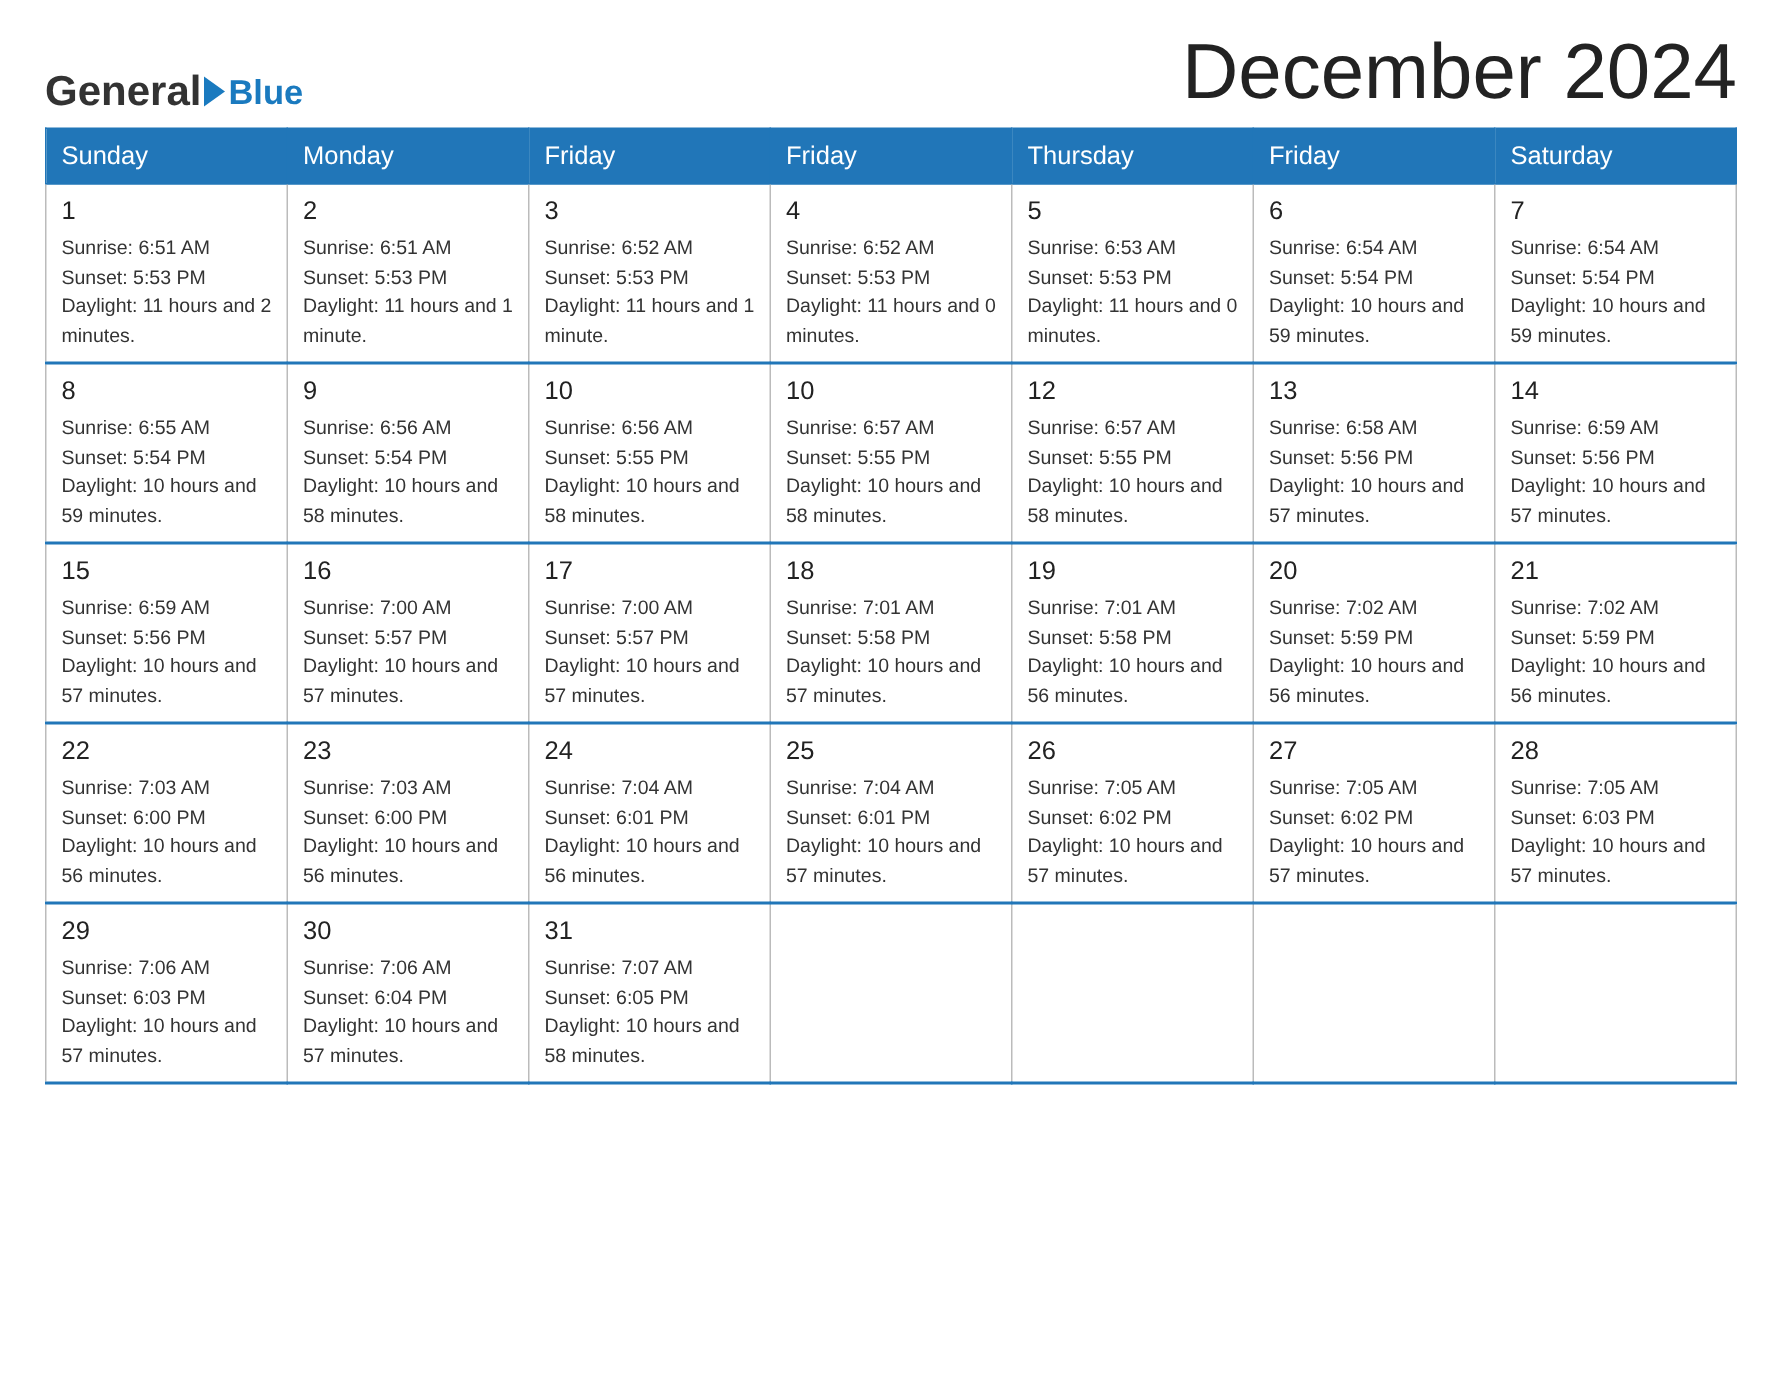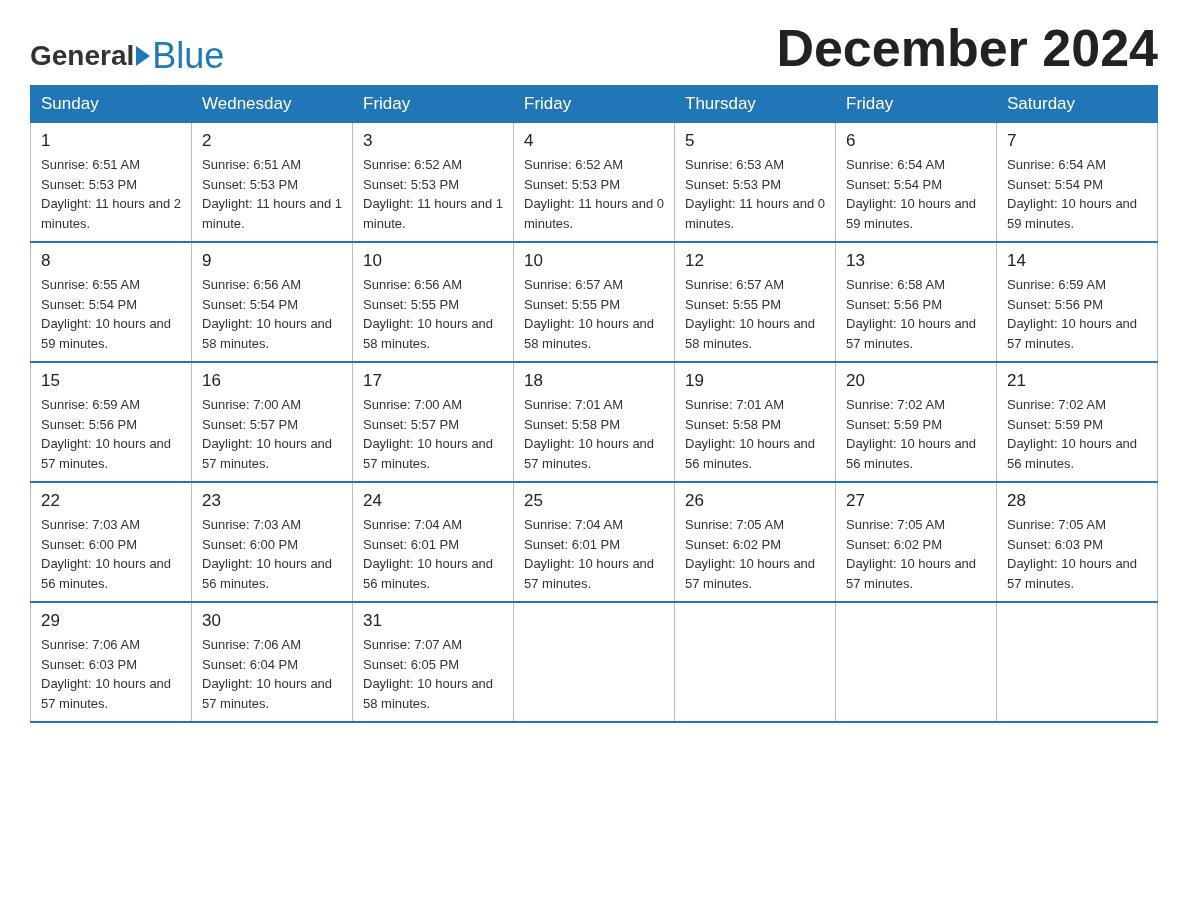--- a/index.html
+++ b/index.html
@@ -36,29 +36,29 @@
       width: 0;
       height: 0;
       border-left: 14px solid #1a7abf;
       border-top: 10px solid transparent;
       border-bottom: 10px solid transparent;
       margin: 0 2px;
       vertical-align: middle;
     }
     .logo-blue {
       color: #1a7abf;
-      font-size: 36px;
-      font-weight: normal;
+      font-size: 23px;
+      font-weight: bold;
     }
     .title-section {
       text-align: right;
     }
     .month-title {
       font-size: 52px;
-      font-weight: bold;
+      font-weight: normal;
       color: #222;
       line-height: 1.1;
     }
     .location {
       font-size: 22px;
       color: #555;
       margin-top: 4px;
     }
     table {
       width: 100%;
@@ -120,21 +120,21 @@
   </div>
   <div class="title-section">
     <div class="month-title">December 2024</div>
   </div>
 </div>
 
 <table>
   <thead>
     <tr>
       <th>Sunday</th>
-      <th>Wednesday</th>
+      <th>Monday</th>
       <th>Friday</th>
       <th>Friday</th>
       <th>Thursday</th>
       <th>Friday</th>
       <th>Saturday</th>
     </tr>
   </thead>
   <tbody id="calendar-body">
   <tr>
         <td>

